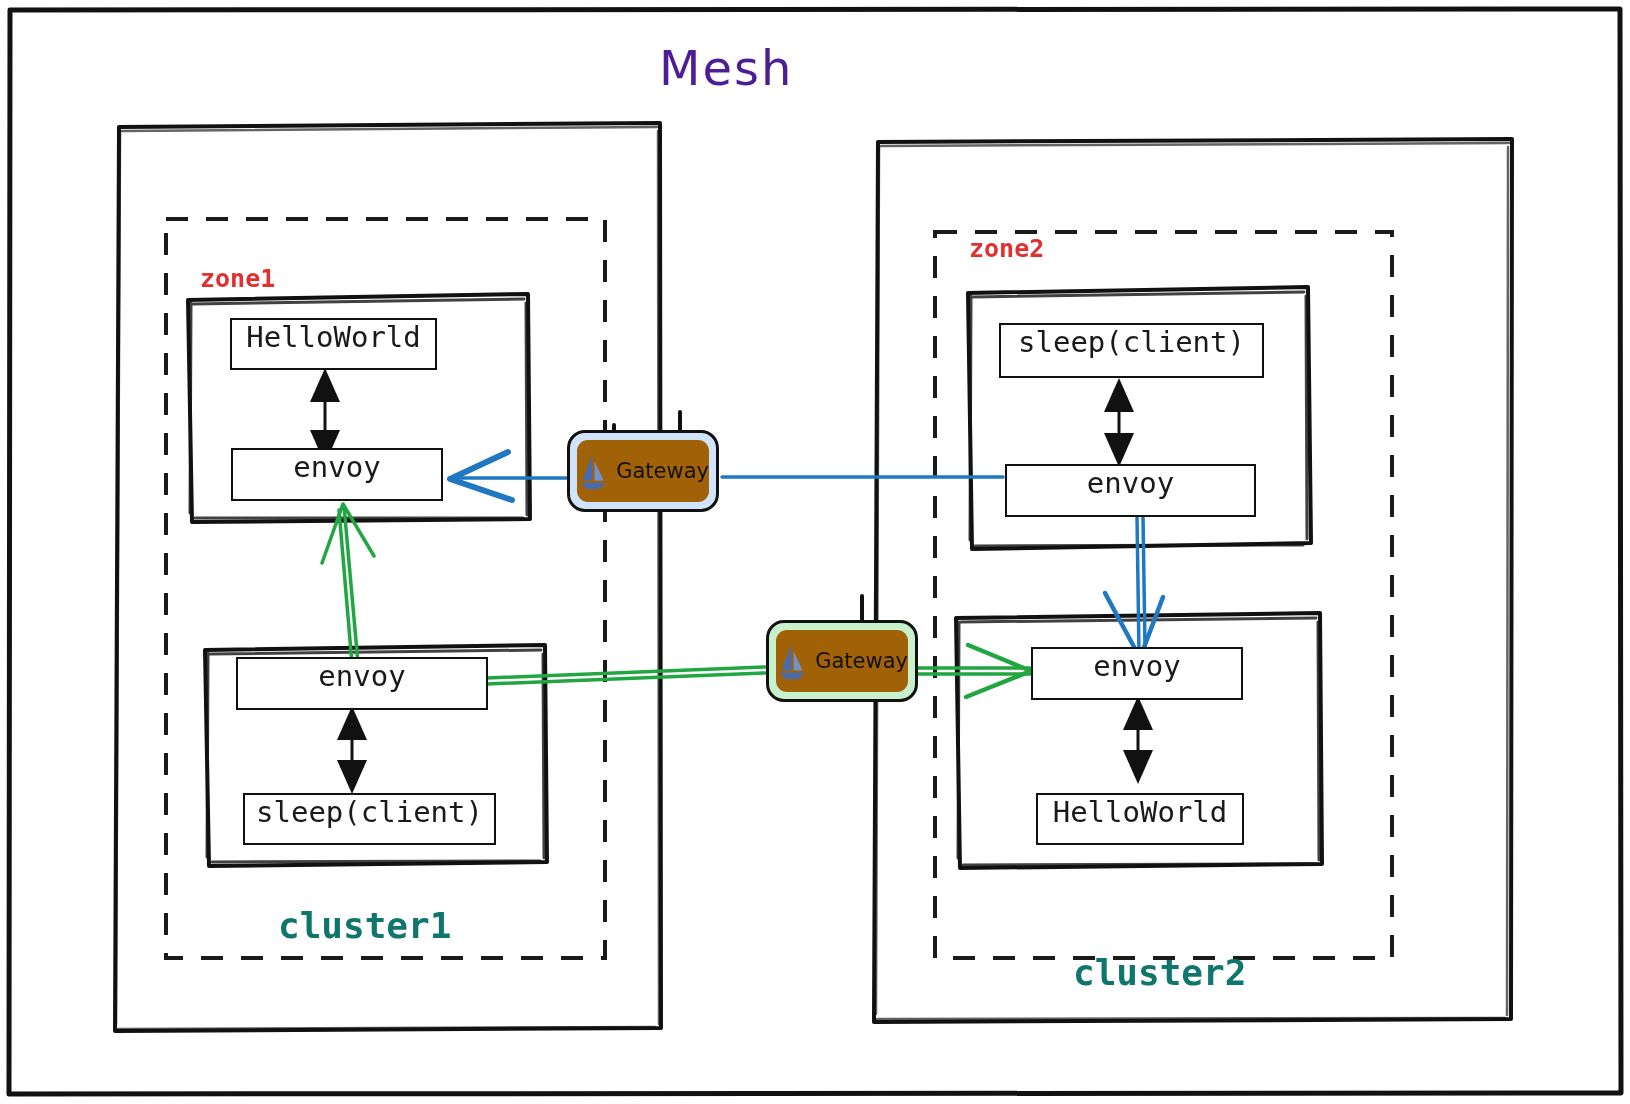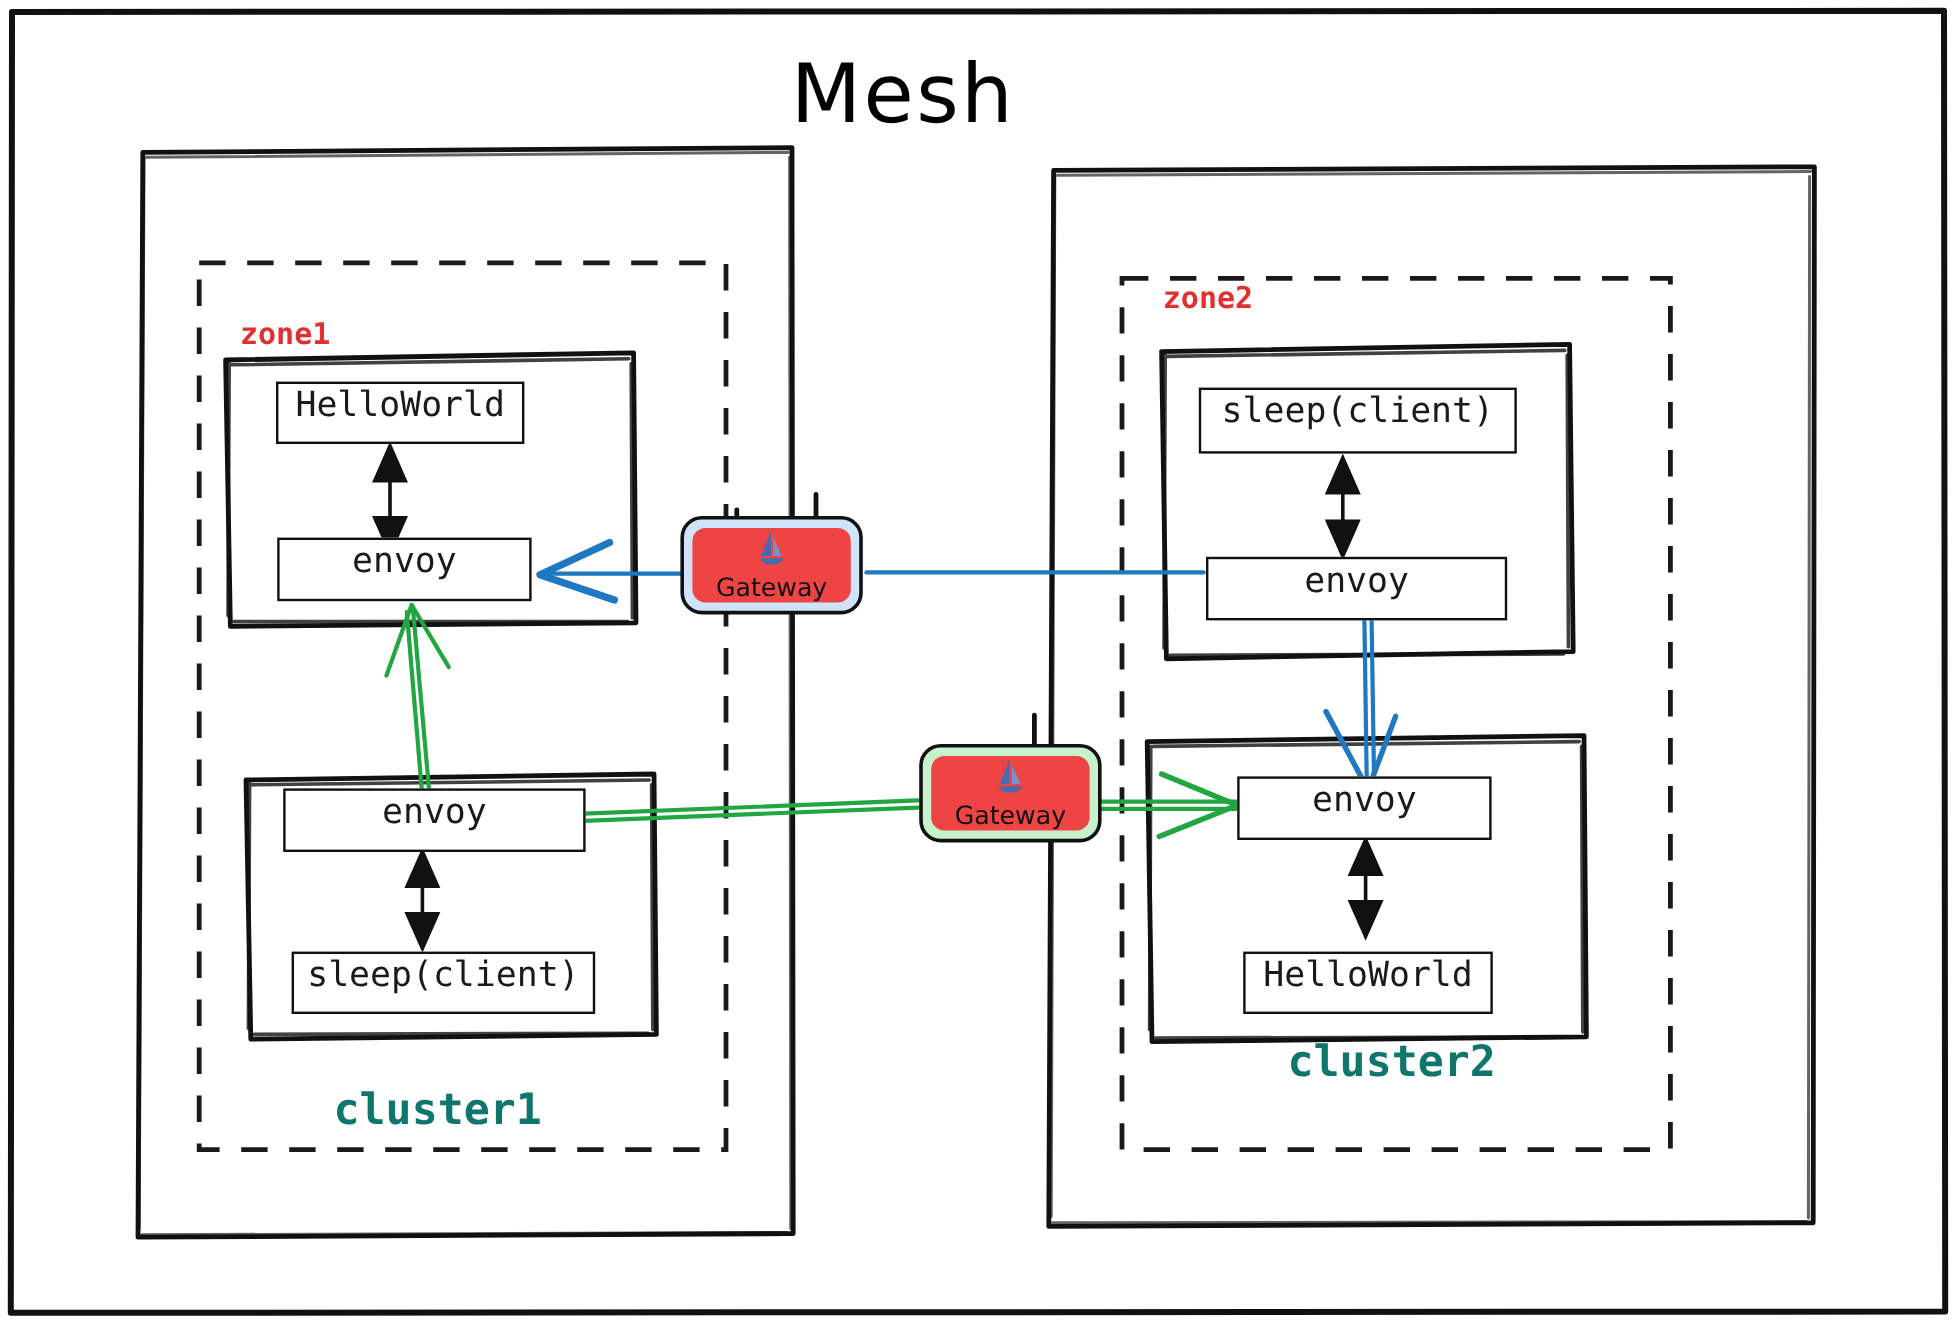--- a/index.html
+++ b/index.html
@@ -20,23 +20,23 @@
     left: 0; top: 0;
     width: 1630px;
     height: 1104px;
   }
   .lbl {
     position: absolute;
     white-space: nowrap;
     pointer-events: none;
   }
   .title-mesh {
-    color: #000000;
+    color: #4c1d95;
     font-family: "DejaVu Sans", sans-serif;
-    font-size: 68px;
+    font-size: 48px;
     font-weight: 400;
     letter-spacing: 2px;
   }
   .region-lbl {
     color: #d42a2a;
     font-family: "DejaVu Sans Mono", monospace;
     font-size: 46px;
     font-weight: 700;
   }
   .zone-lbl {
@@ -69,27 +69,26 @@
     align-items: center;
     justify-content: center;
     gap: 6px;
     border: 3.5px solid #111111;
     border-radius: 18px;
     box-sizing: border-box;
   }
   .gw-inner {
     position: absolute;
     left: 7px; top: 7px; right: 7px; bottom: 7px;
-    background: #ef4444;
+    background: #a16207;
     border-radius: 11px;
     display: flex;
     align-items: center;
     justify-content: center;
     gap: 7px;
-    flex-direction: column;
   }
   .gw-blue { background: #cfe4fa; }
   .gw-green { background: #c7f0cd; }
   .svc-box {
     position: absolute;
     border: 2.5px solid #111111;
     background: #ffffff;
     box-sizing: border-box;
     display: flex;
     align-items: flex-start;
@@ -206,21 +205,21 @@
     </g>
   </svg>
 
   <div class="lbl title-mesh" style="left:659px; top:40px;">Mesh</div>
 
 
   <div class="lbl zone-lbl" style="left:200px; top:264px;">zone1</div>
   <div class="lbl zone-lbl" style="left:969px; top:234px;">zone2</div>
 
   <div class="lbl cluster-lbl" style="left:278px; top:905px;">cluster1</div>
-  <div class="lbl cluster-lbl" style="left:1073px; top:865px;">cluster2</div>
+  <div class="lbl cluster-lbl" style="left:1073px; top:952px;">cluster2</div>
 
   <div class="svc-box" style="left:230px; top:318px; width:207px; height:52px;">
     <span class="box-lbl">HelloWorld</span>
   </div>
   <div class="svc-box" style="left:231px; top:448px; width:212px; height:53px;">
     <span class="box-lbl">envoy</span>
   </div>
 
   <div class="svc-box" style="left:236px; top:657px; width:252px; height:53px;">
     <span class="box-lbl">envoy</span>

